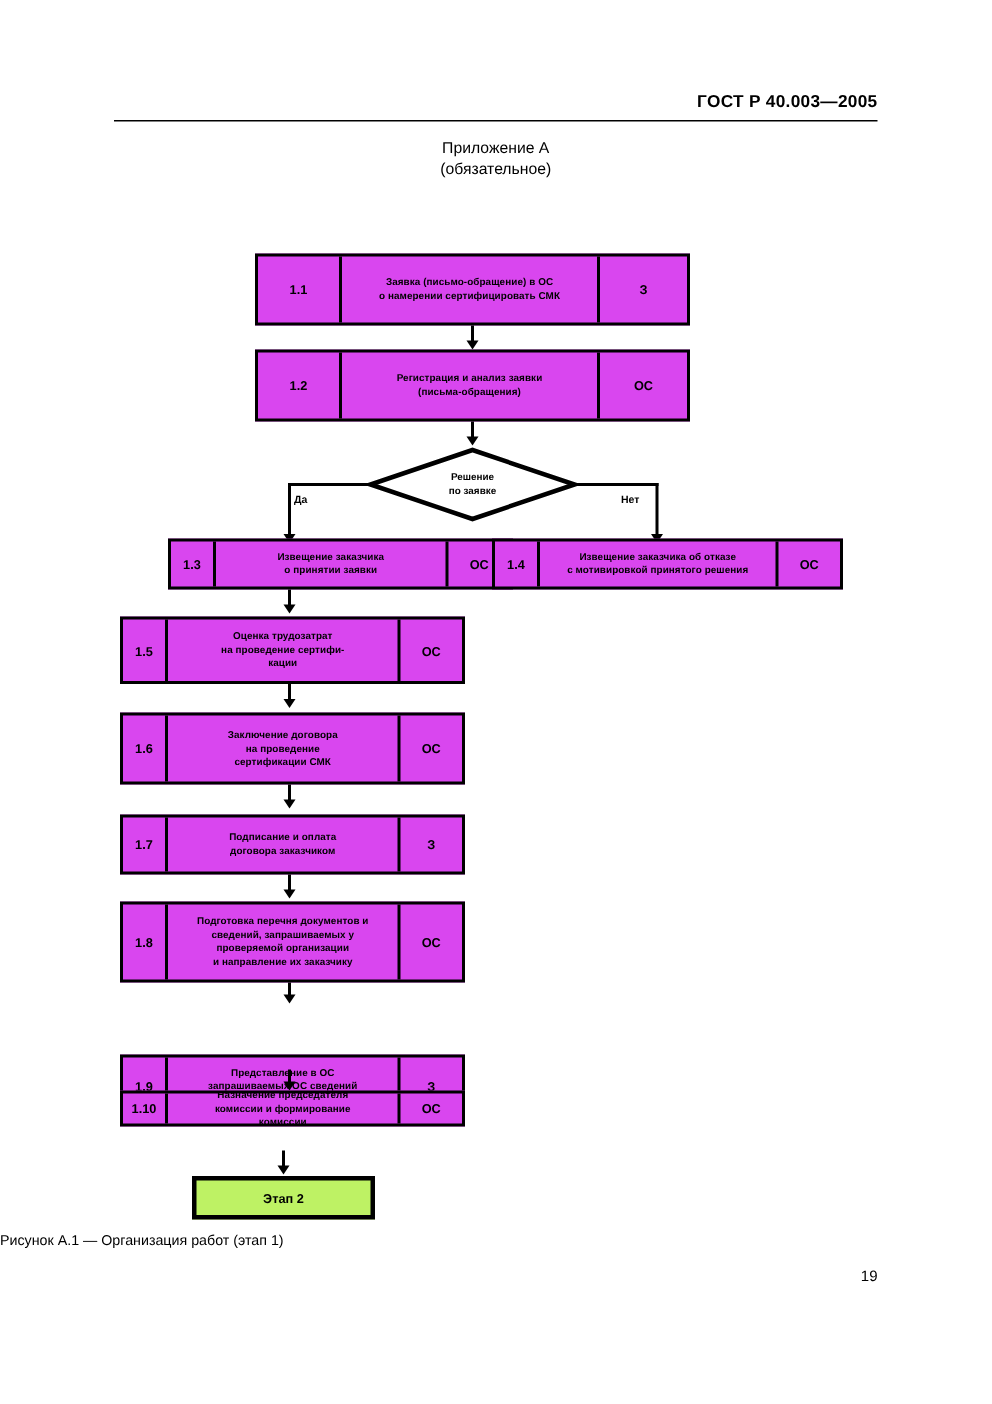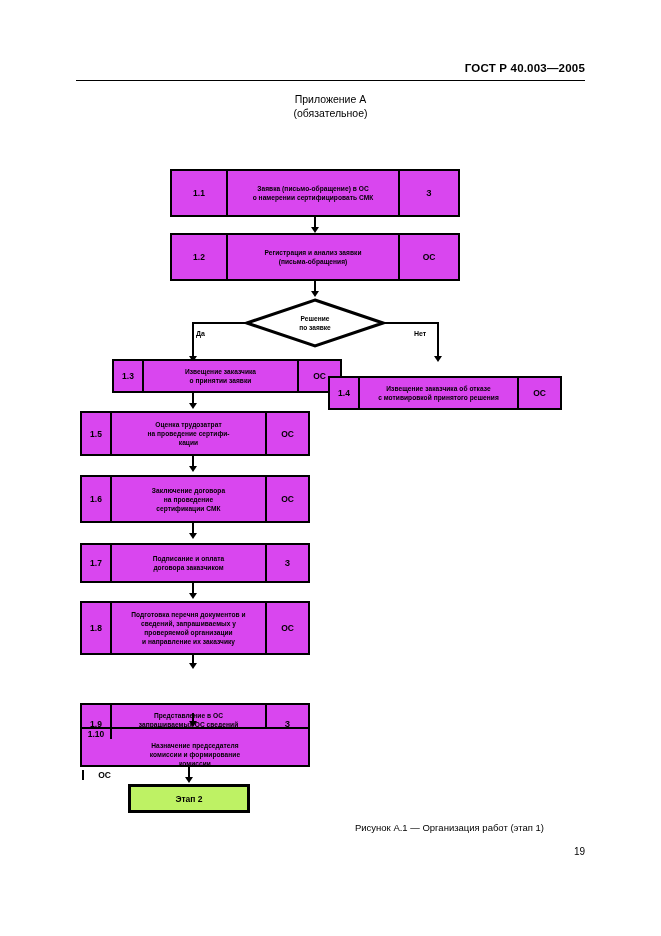--- a/index.html
+++ b/index.html
@@ -98,21 +98,21 @@
     border:3px solid #000;
     box-sizing:border-box;
     display:flex;align-items:center;justify-content:center;
     font-size:8.5px;font-weight:bold;
     background:#bef264;
   }
 
   
   .fig-caption{
     position:absolute;top:822px;left:0;width:544px;
-    text-align:right;font-size:9.5px;
+    text-align:left;font-size:9.5px;
   }
   .page-number{
     position:absolute;top:846px;left:0;width:661px;
     text-align:right;padding-right:76px;
     font-size:10px;box-sizing:border-box;
   }
 </style>
 </head>
 <body>
 
@@ -179,21 +179,21 @@
     <div class="cell-id" style="width:30px;">1.3</div>
     <div class="cell-text">
       <div>
         <div>Извещение заказчика</div>
         <div>о принятии заявки</div>
       </div>
     </div>
     <div class="cell-actor" style="width:43px;">ОС</div>
   </div>
 
-  <div class="box" style="left:328px;top:376px;width:234px;height:34px;">
+  <div class="box" style="left:328px;top:359px;width:234px;height:34px;">
     <div class="cell-id" style="width:30px;">1.4</div>
     <div class="cell-text">
       <div>
         <div>Извещение заказчика об отказе</div>
         <div>с мотивировкой принятого решения</div>
       </div>
     </div>
     <div class="cell-actor" style="width:43px;">ОС</div>
   </div>
 
@@ -268,21 +268,21 @@
         <div>запрашиваемых ОС сведений</div>
         <div>и документов</div>
       </div>
     </div>
     <div class="cell-actor" style="width:43px;">З</div>
   </div>
 
   <div class="vline" style="left:192px;top:713px;height:10px;"></div>
   <div class="arrow-down" style="left:189px;top:721px;"></div>
 
-  <div class="box" style="left:80px;top:727px;width:230px;height:40px;flex-direction:column;">
+  <div class="box" style="left:80px;top:727px;width:230px;height:24px;">
     <div class="cell-id" style="width:30px;">1.10</div>
     <div class="cell-text">
       <div>
         <div>Назначение председателя</div>
         <div>комиссии и формирование</div>
         <div>комиссии</div>
       </div>
     </div>
     <div class="cell-actor" style="width:43px;">ОС</div>
   </div>

